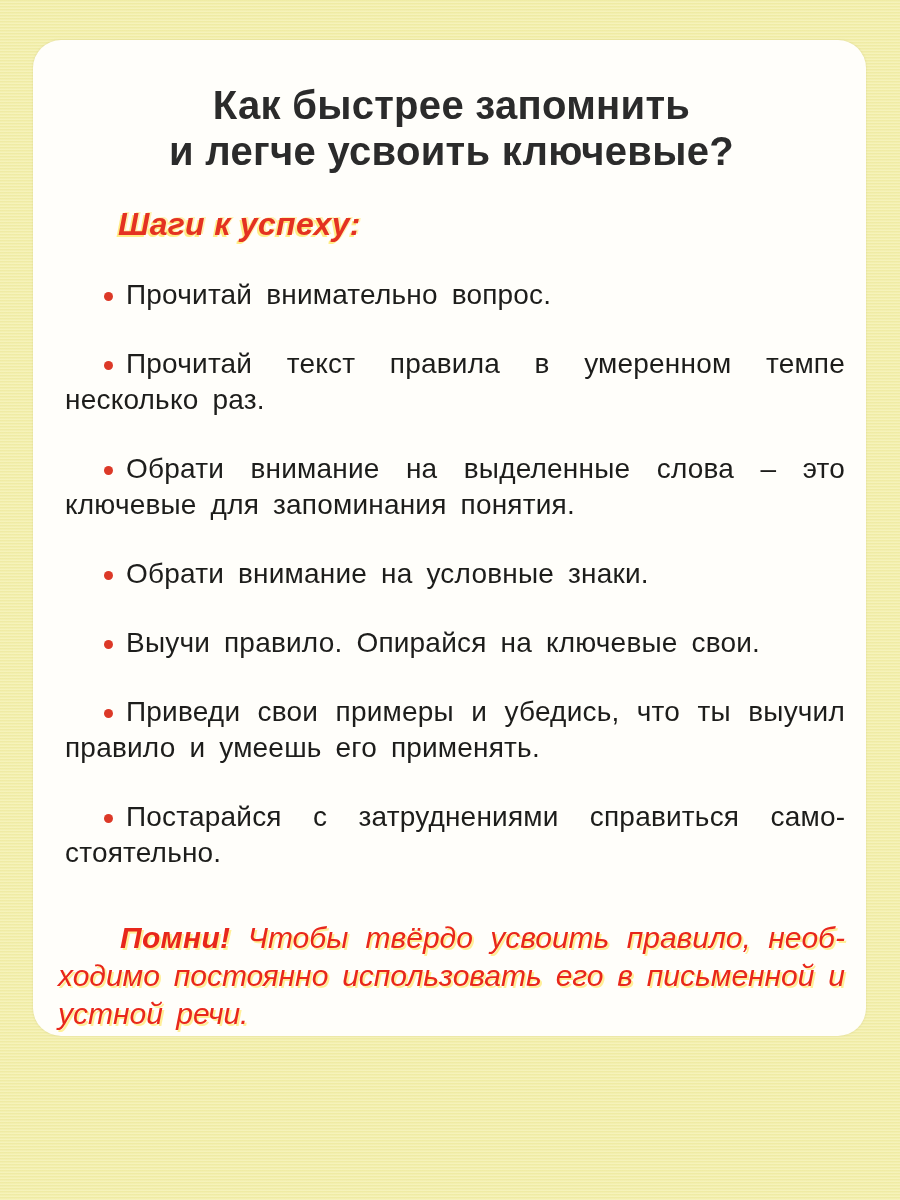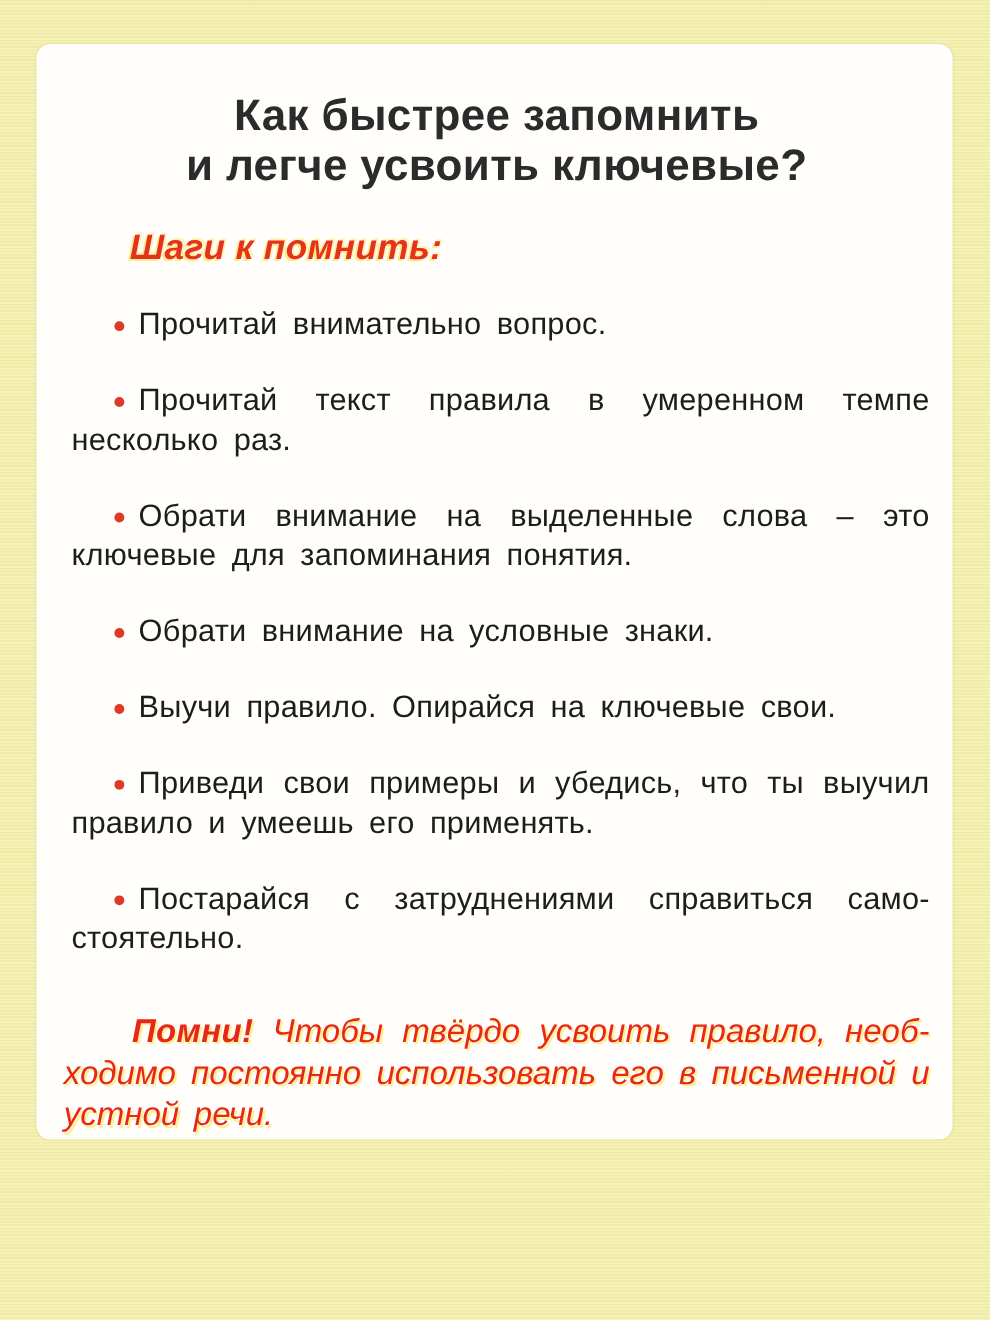--- a/index.html
+++ b/index.html
@@ -18,21 +18,21 @@
       rgba(0,0,0,0.015) 2px, rgba(0,0,0,0.015) 3px
     );
   }
   .card {
     position: absolute;
     left: 33px;
     top: 40px;
     width: 833px;
     height: 996px;
     background: #fffefa;
-    border-radius: 13px;
+    border-radius: 28px;
     box-shadow: 0 0 2px rgba(180,170,90,0.35);
     box-sizing: border-box;
     padding: 42px 21px 0 25px;
   }
   .title {
     margin: 0;
     text-align: center;
     font-weight: bold;
     font-size: 40px;
     line-height: 46px;
@@ -85,21 +85,21 @@
   }
   .footer b { letter-spacing: 0.3px; }
 </style>
 </head>
 <body>
 
 <div class="card">
 
   <h1 class="title"><span>Как быстрее запомнить</span><br><span>и легче усвоить ключевые?</span></h1>
 
-  <div class="subtitle">Шаги к помнить:</div>
+  <div class="subtitle">Шаги к успеху:</div>
 
   <p class="step"><span class="dot"></span><span>Прочитай внимательно вопрос.</span></p>
 
 
   <p class="step"><span class="dot"></span><span>Прочитай текст правила в умеренном темпе несколько раз.</span></p>
 
   <p class="step"><span class="dot"></span><span>Обрати внимание на выделенные слова – это ключевые для запоминания понятия.</span></p>
 
   <p class="step"><span class="dot"></span><span>Обрати внимание на условные знаки.</span></p>
 

